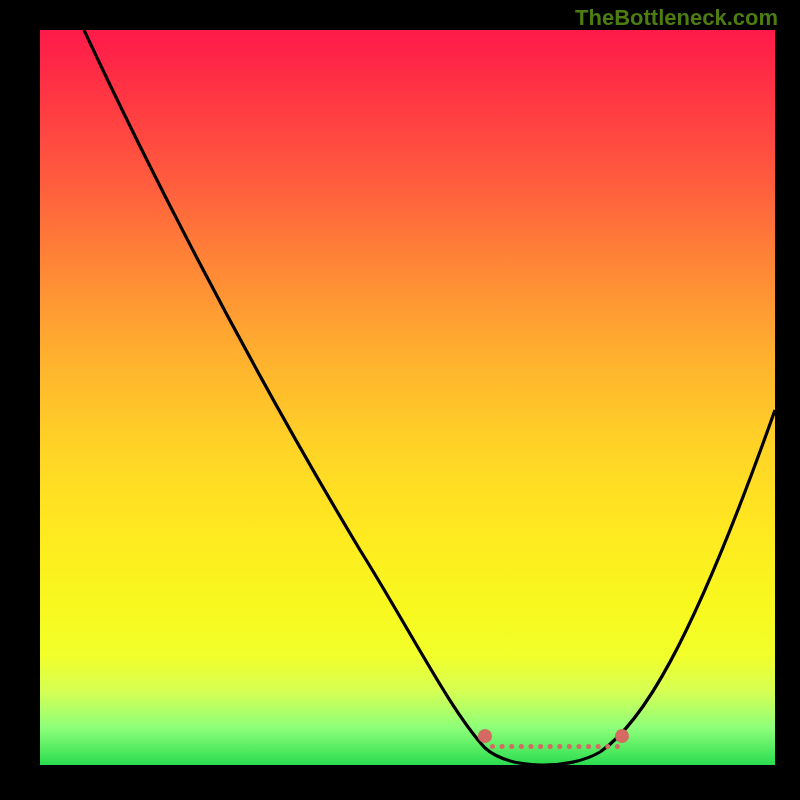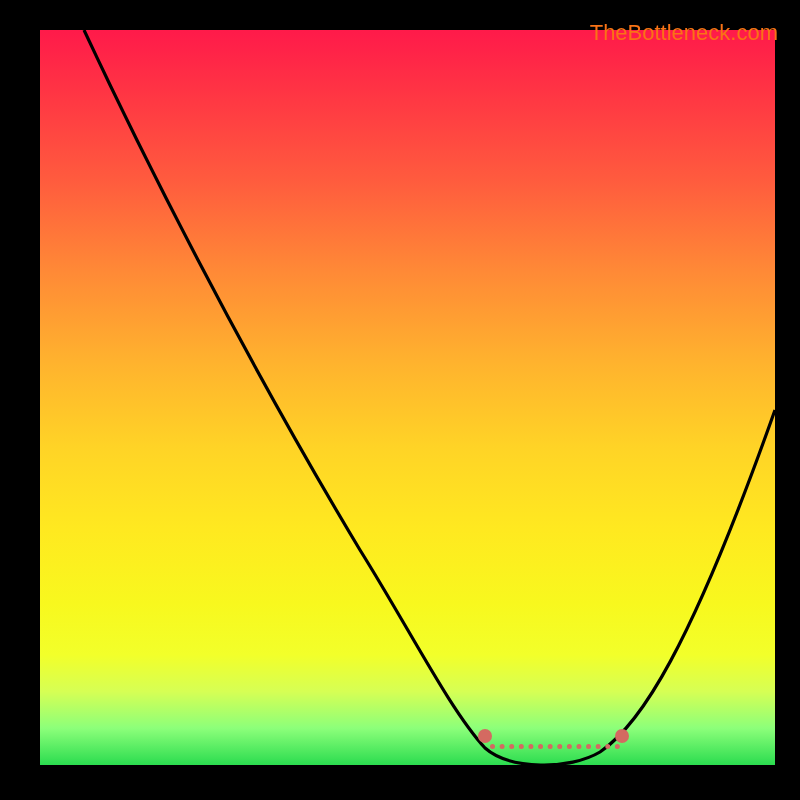--- a/index.html
+++ b/index.html
@@ -6,25 +6,25 @@
   body {
     width: 800px;
     height: 800px;
     background: #000;
     position: relative;
     font-family: Arial, sans-serif;
     overflow: hidden;
   }
   .attribution {
     position: absolute;
-    top: 20px;
+    top: 5px;
     right: 22px;
-    color: #f97316;
+    color: #4d7c0f;
     font-size: 22px;
-    font-weight: normal;
+    font-weight: bold;
     z-index: 20;
   }
   .chart-wrap {
     position: absolute;
     left: 40px;
     top: 30px;
     width: 735px;
     height: 735px;
     z-index: 5;
     overflow: hidden;

